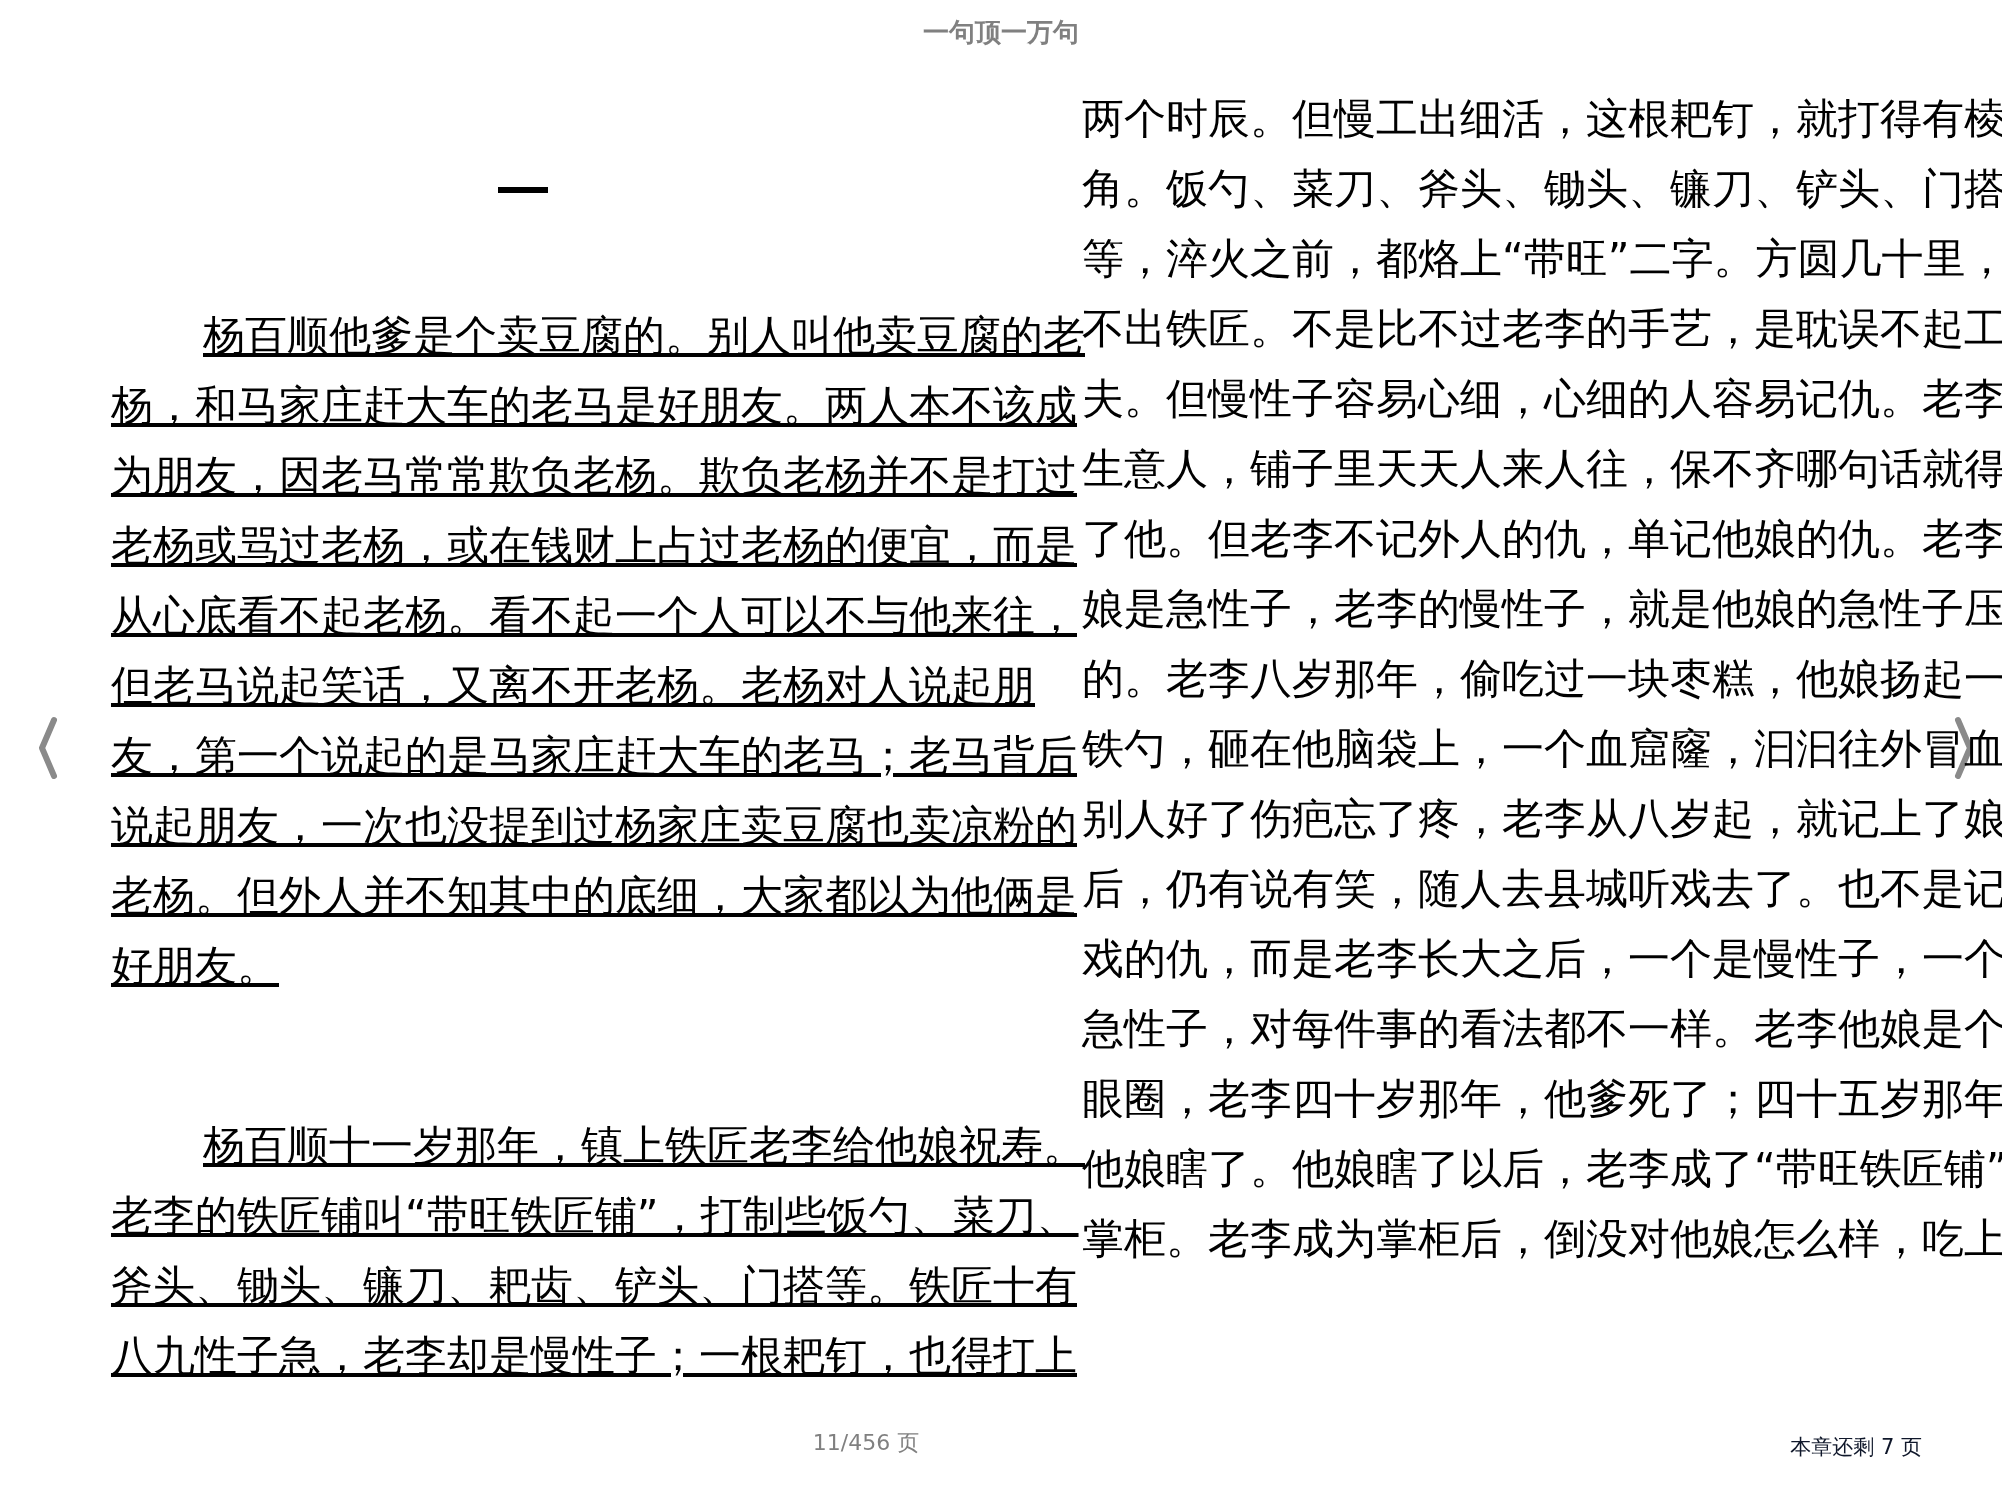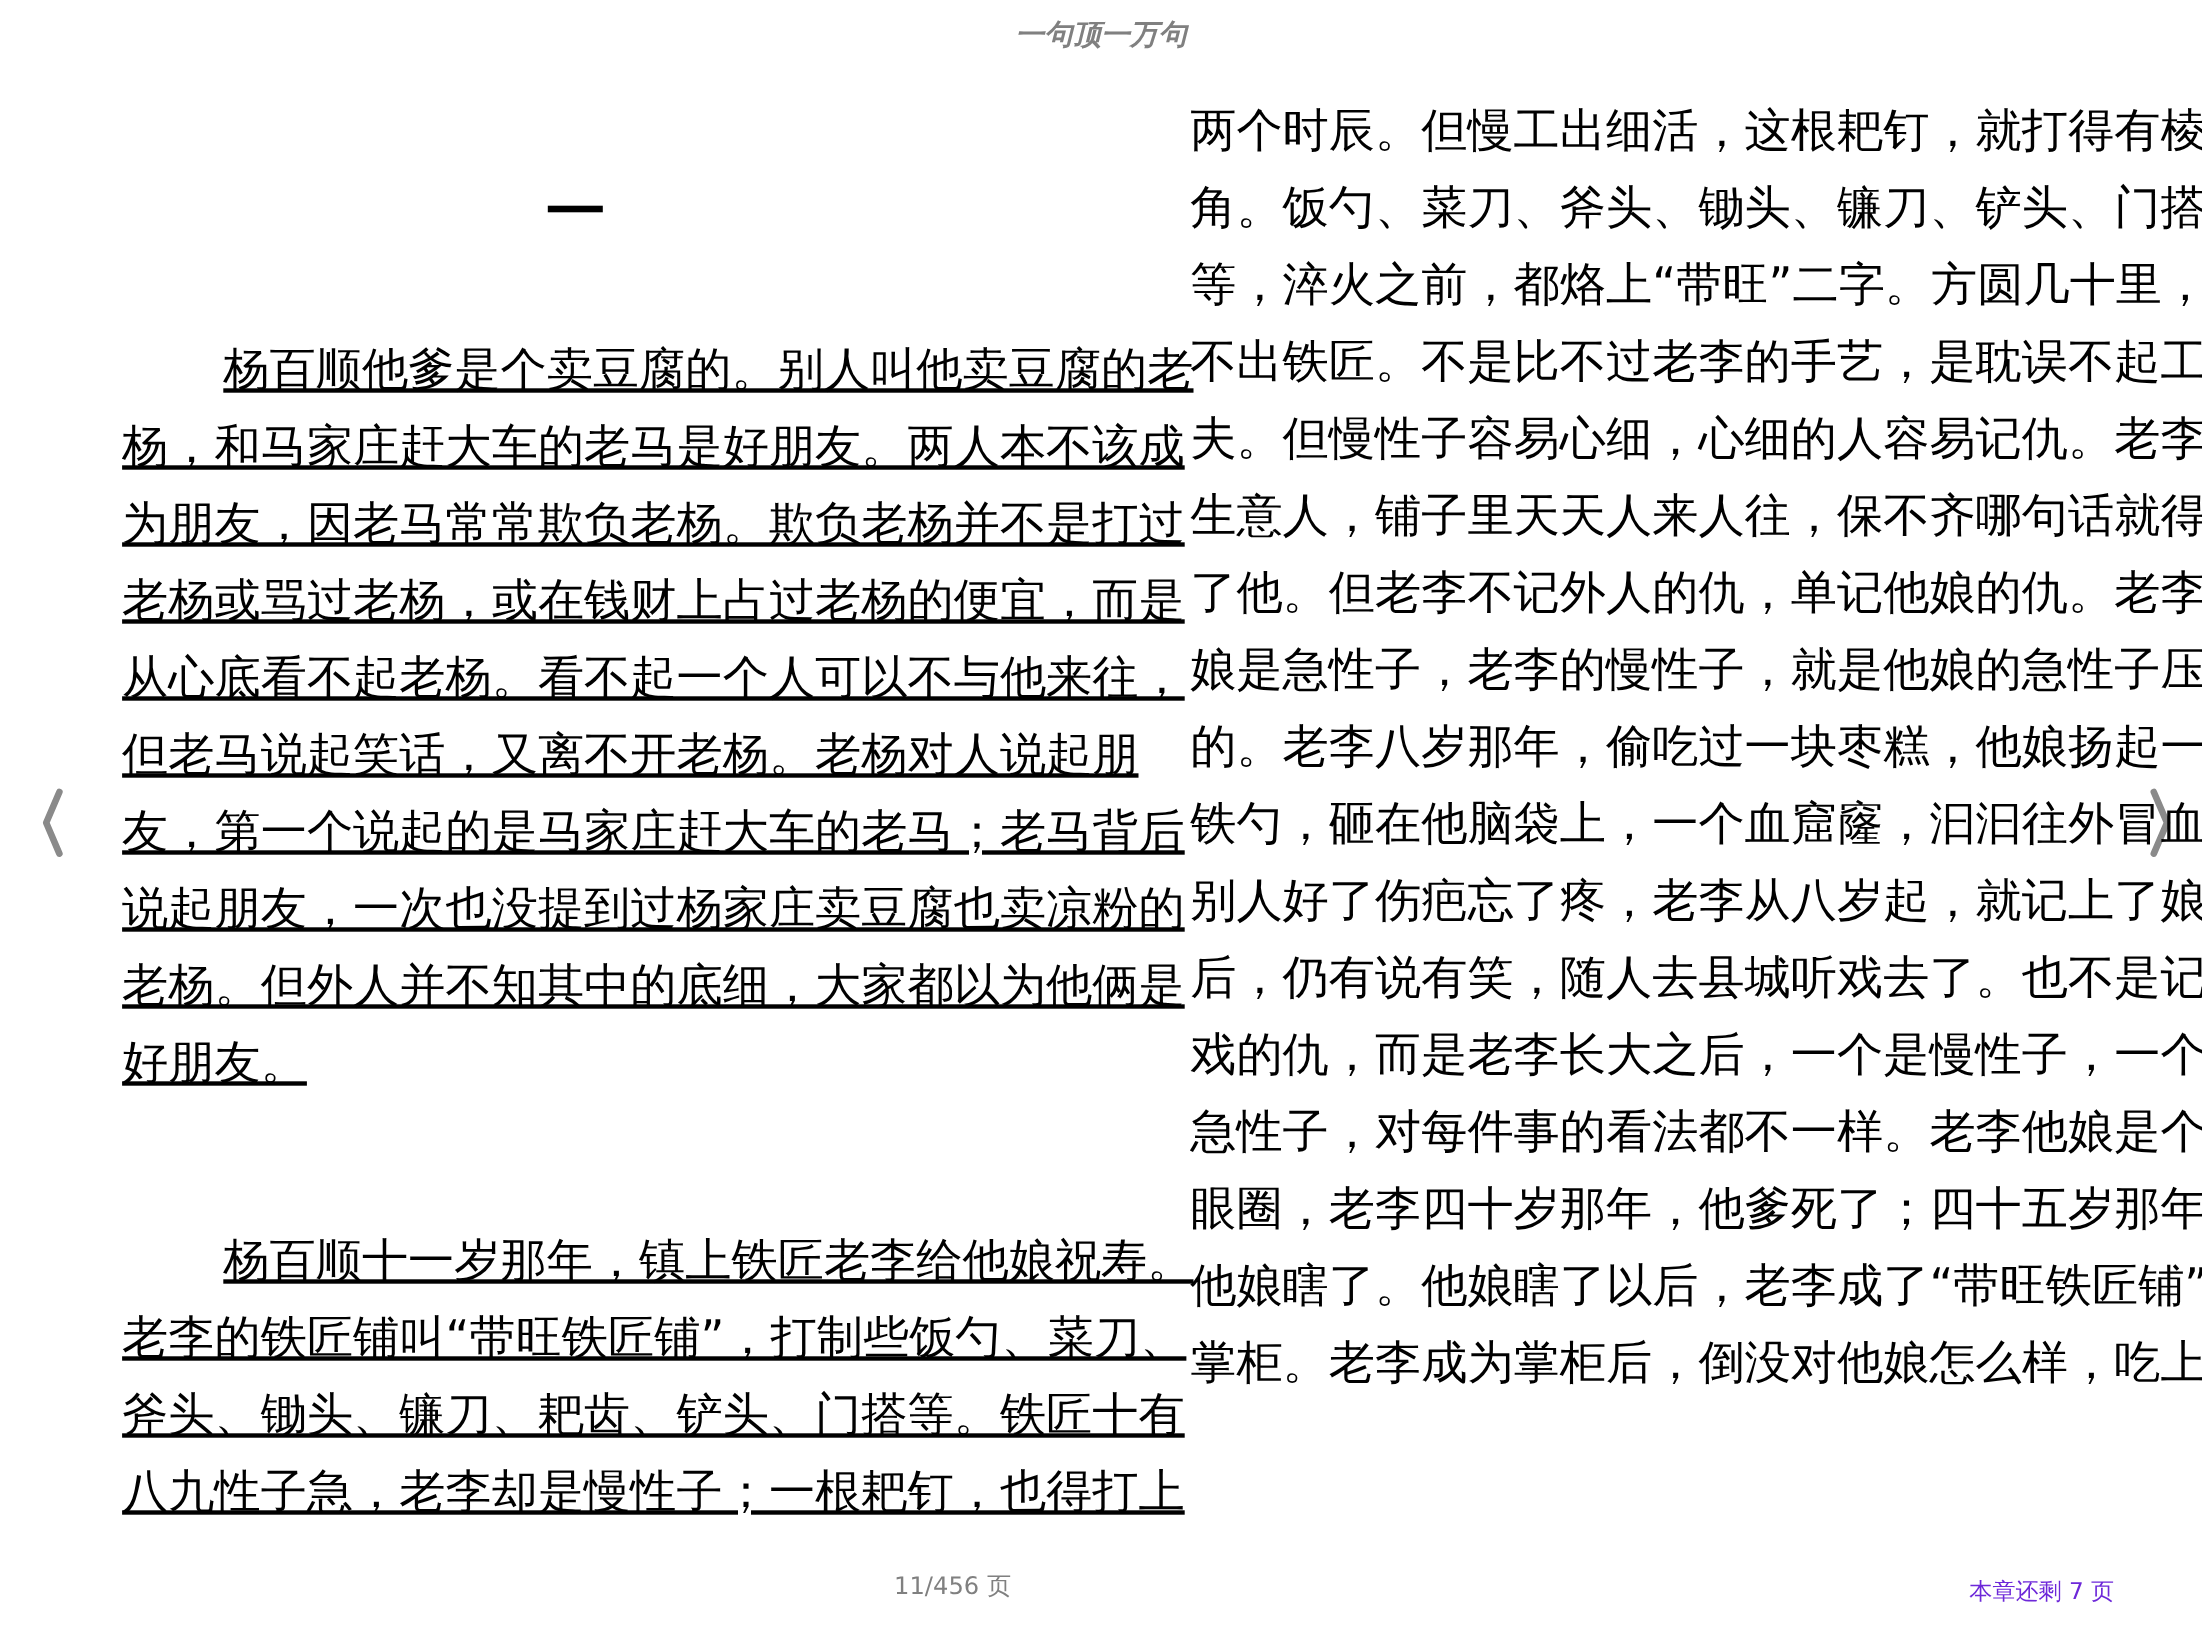--- a/index.html
+++ b/index.html
@@ -3,21 +3,21 @@
 <meta charset="utf-8">
 <style>
   html, body { margin: 0; padding: 0; }
   body {
     width: 2002px; height: 1488px; position: relative; overflow: hidden;
     background: #ffffff; color: #000000;
     font-family: "DejaVu Sans", "Liberation Sans", sans-serif;
   }
   .book-title {
     position: absolute; top: 12px; left: 0; width: 2002px; text-align: center;
-    font-size: 26px; font-weight: bold; color: #808080; line-height: 40px; font-style: italic;
+    font-size: 26px; font-weight: bold; color: #808080; line-height: 40px;
   }
   .column { position: absolute; width: 831px; }
   .col-left { left: 111px; top: 0; }
   .col-right { left: 1082px; top: 84px; }
   .chapter-heading {
     position: absolute; left: 498px; top: 187px; width: 50px; height: 6px;
     background: #000;
   }
   .line {
     height: 70px; line-height: 70px; font-size: 42px;
@@ -32,21 +32,21 @@
     cursor: pointer;
   }
   .nav-left { left: 32px; }
   .nav-right { left: 1950px; }
   .footer-page {
     position: absolute; top: 1428px; left: 0; width: 1732px; text-align: center;
     font-size: 22px; color: #808080; line-height: 30px;
   }
   .footer-remaining {
     position: absolute; top: 1432px; right: 80px;
-    font-size: 21px; color: #6d28d9; line-height: 30px;
+    font-size: 21px; color: #0f172a; line-height: 30px;
   }
 </style>
 </head>
 <body>
 
 <div class="book-title">一句顶一万句</div>
 
 <div class="nav-arrow nav-left">
   <svg width="30" height="64" viewBox="0 0 30 64">
     <polyline points="22,4 10,32 22,60" fill="none" stroke="#8a8a8a" stroke-width="6" stroke-linecap="round" stroke-linejoin="round"></polyline>

